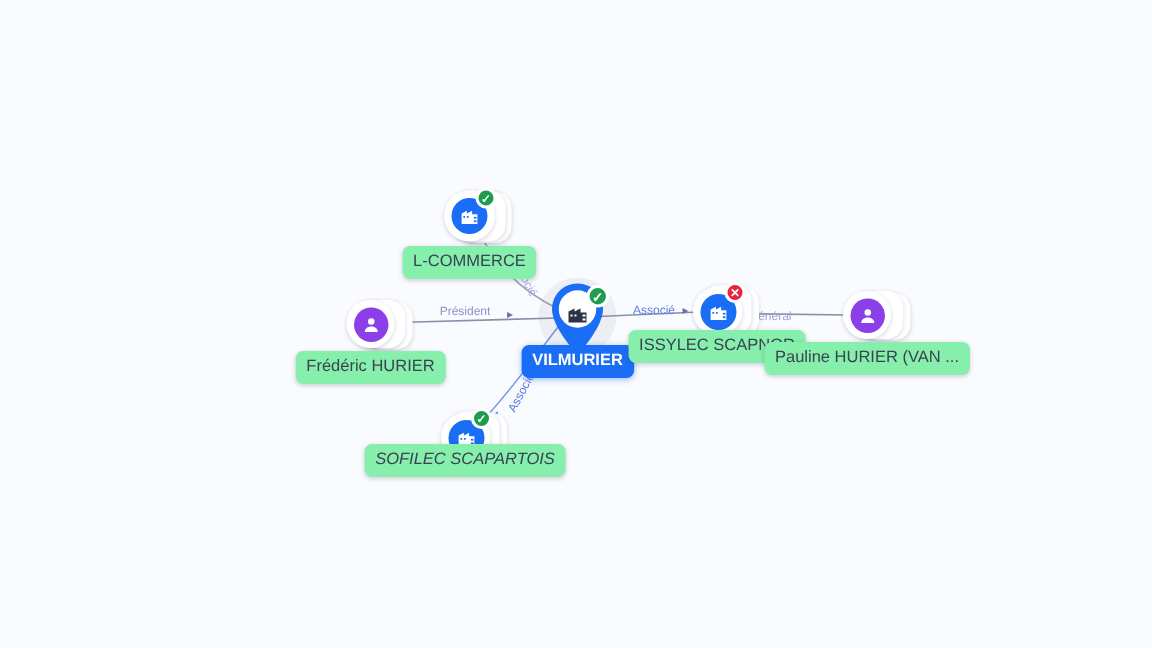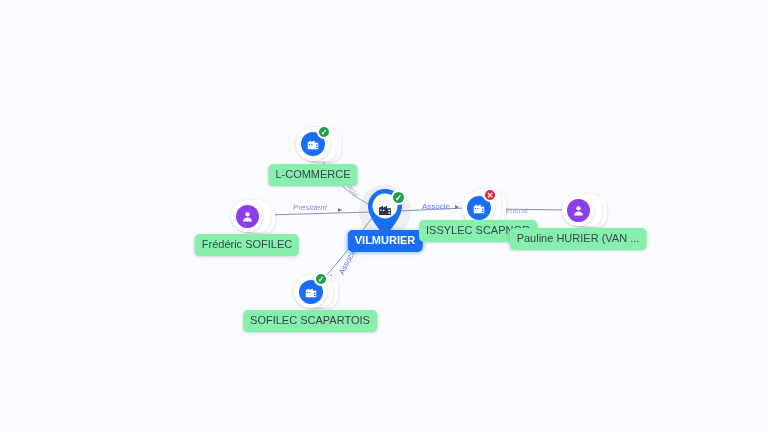--- a/index.html
+++ b/index.html
@@ -137,21 +137,21 @@
 
     <path d="M 322 160 C 332 176, 344 192, 372 206" stroke="#9aa0b5" stroke-width="1" fill="none"></path>
 
     <path d="M 322 280 C 336 266, 352 244, 372 218" stroke="#6f93e8" stroke-width="1" fill="none"></path>
 
     <path d="M 399 211 L 466 208" stroke="#8a90a8" stroke-width="1.1" fill="none"></path>
 
     <path d="M 490 209 L 566 210" stroke="#8a90a8" stroke-width="1.1" fill="none"></path>
   </svg>
 
-  <div class="edge-label" style="left:310px; top:208px; transform:translate(-50%,-50%);font-style:italic;">Président</div>
+  <div class="edge-label" style="left:310px; top:208px; transform:translate(-50%,-50%);">Président</div>
   <div class="arrow-marker" style="left:338px; top:206px;">▸</div>
 
   <div class="edge-label assoc faded" style="left:349px; top:185px; transform:translate(-50%,-50%) rotate(62deg);">Associé</div>
 
   <div class="edge-label assoc" style="left:348px; top:262px; transform:translate(-50%,-50%) rotate(-62deg);">Associé</div>
   <div class="arrow-marker" style="left:329px; top:272px; color:#5b7ce6; transform:rotate(-62deg);">▸</div>
 
   <div class="edge-label assoc" style="left:436px; top:207px; transform:translate(-50%,-50%);">Associé</div>
   <div class="arrow-marker" style="left:455px; top:203px;">▸</div>
 
@@ -183,21 +183,21 @@
       <div class="stack-card" style="left:-9px; top:-16px; width:32px; height:32px;"></div>
     </div>
     <div class="avatar" style="left:-16px; top:-16px; width:32px; height:32px;">
       <div class="avatar-inner person" style="width:23px; height:23px;">
         <svg width="13" height="13" viewBox="0 0 24 24">
           <circle cx="12" cy="8" r="4" fill="#ffffff"></circle>
           <path d="M4 21c0-4.4 3.6-7 8-7s8 2.6 8 7z" fill="#ffffff"></path>
         </svg>
       </div>
     </div>
-    <div class="node-label" style="left:0px; top:18px;">Frédéric SOFILEC</div>
+    <div class="node-label" style="left:0px; top:18px;">Frédéric HURIER</div>
   </div>
 
   <div class="node" style="left:385px; top:211px;">
     <div class="halo" style="left:-26px; top:-26px; width:52px; height:52px;"></div>
     <div class="pin" style="left:-20px; top:-23px;">
       <svg width="40" height="50" viewBox="0 0 40 50">
         <path d="M20 1C10.6 1 3 8.6 3 18c0 11.5 13.6 26.5 15.4 28.4.9.9 2.3.9 3.2 0C23.4 44.5 37 29.5 37 18 37 8.6 29.4 1 20 1z" fill="#1a6ef5"></path>
         <circle cx="20" cy="18" r="12.5" fill="#ffffff"></circle>
       </svg>
     </div>
@@ -260,16 +260,16 @@
         <svg width="14" height="14" viewBox="0 0 24 24">
           <path d="M3 21V9l6-3v3l6-3v4h6v11z" fill="#ffffff"></path>
           <rect x="5" y="12" width="2" height="2" fill="#1a6ef5"></rect>
           <rect x="9" y="12" width="2" height="2" fill="#1a6ef5"></rect>
           <rect x="17" y="13" width="3" height="2" fill="#1a6ef5"></rect>
           <rect x="17" y="17" width="3" height="2" fill="#1a6ef5"></rect>
         </svg>
       </div>
     </div>
     <div class="badge ok" style="left:4px; top:-19px; width:14px; height:14px; font-size:8px;">✓</div>
-    <div class="node-label" style="left:0px; top:19px;">SOFILEC SCAPARTOIS</div>
+    <div class="node-label" style="left:0px; top:5px;font-style:italic;">SOFILEC SCAPARTOIS</div>
   </div>
 
 </div>
 
 </body></html>

